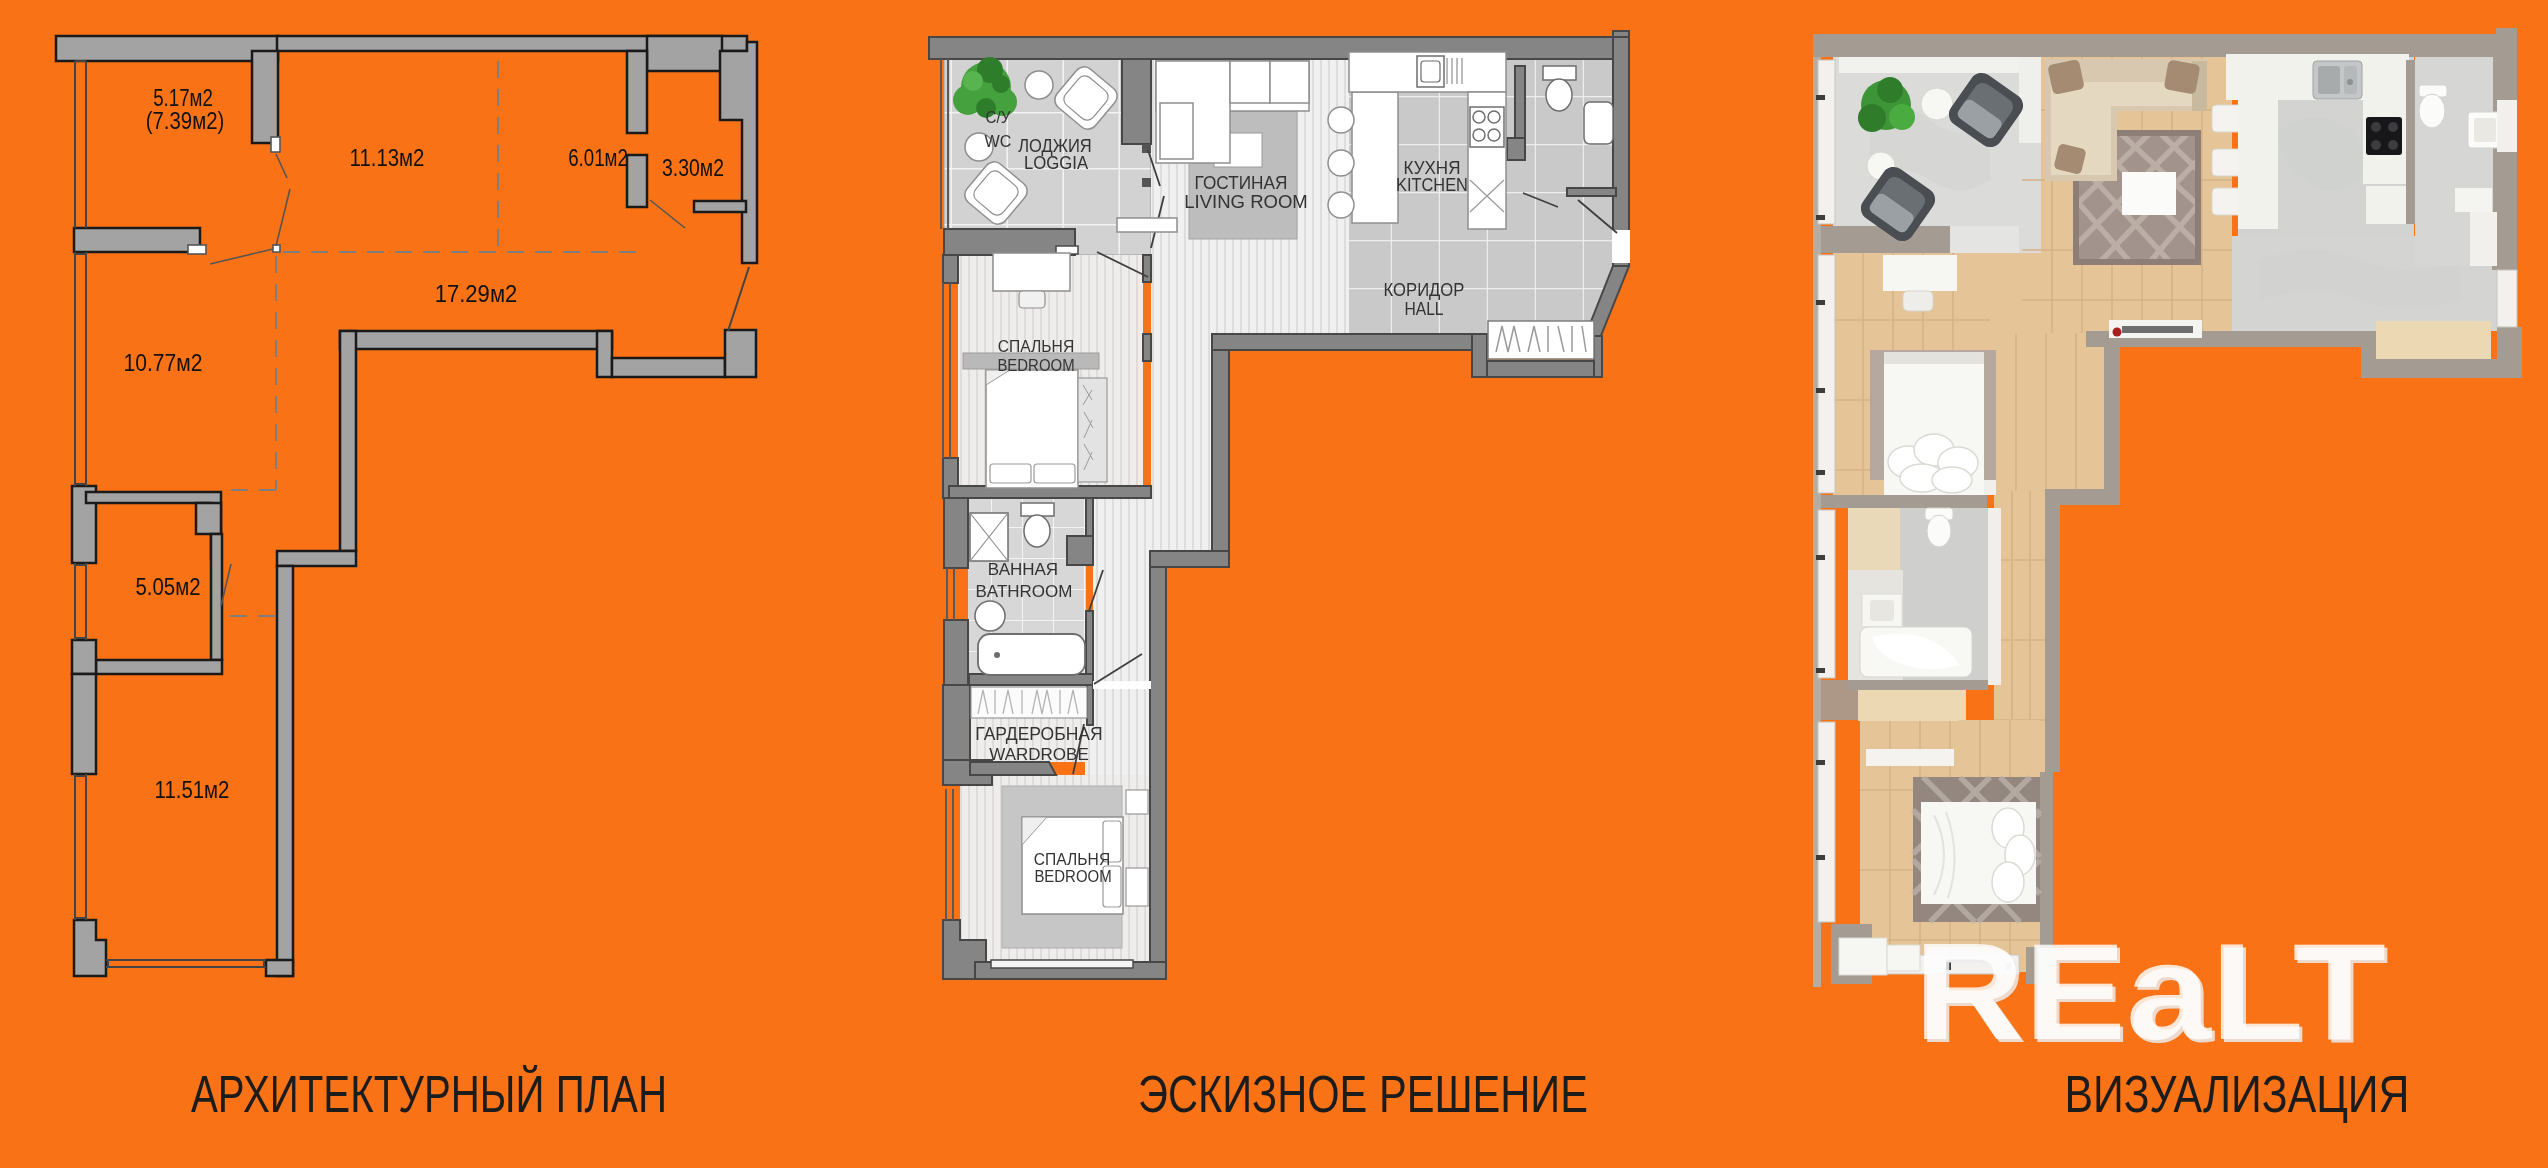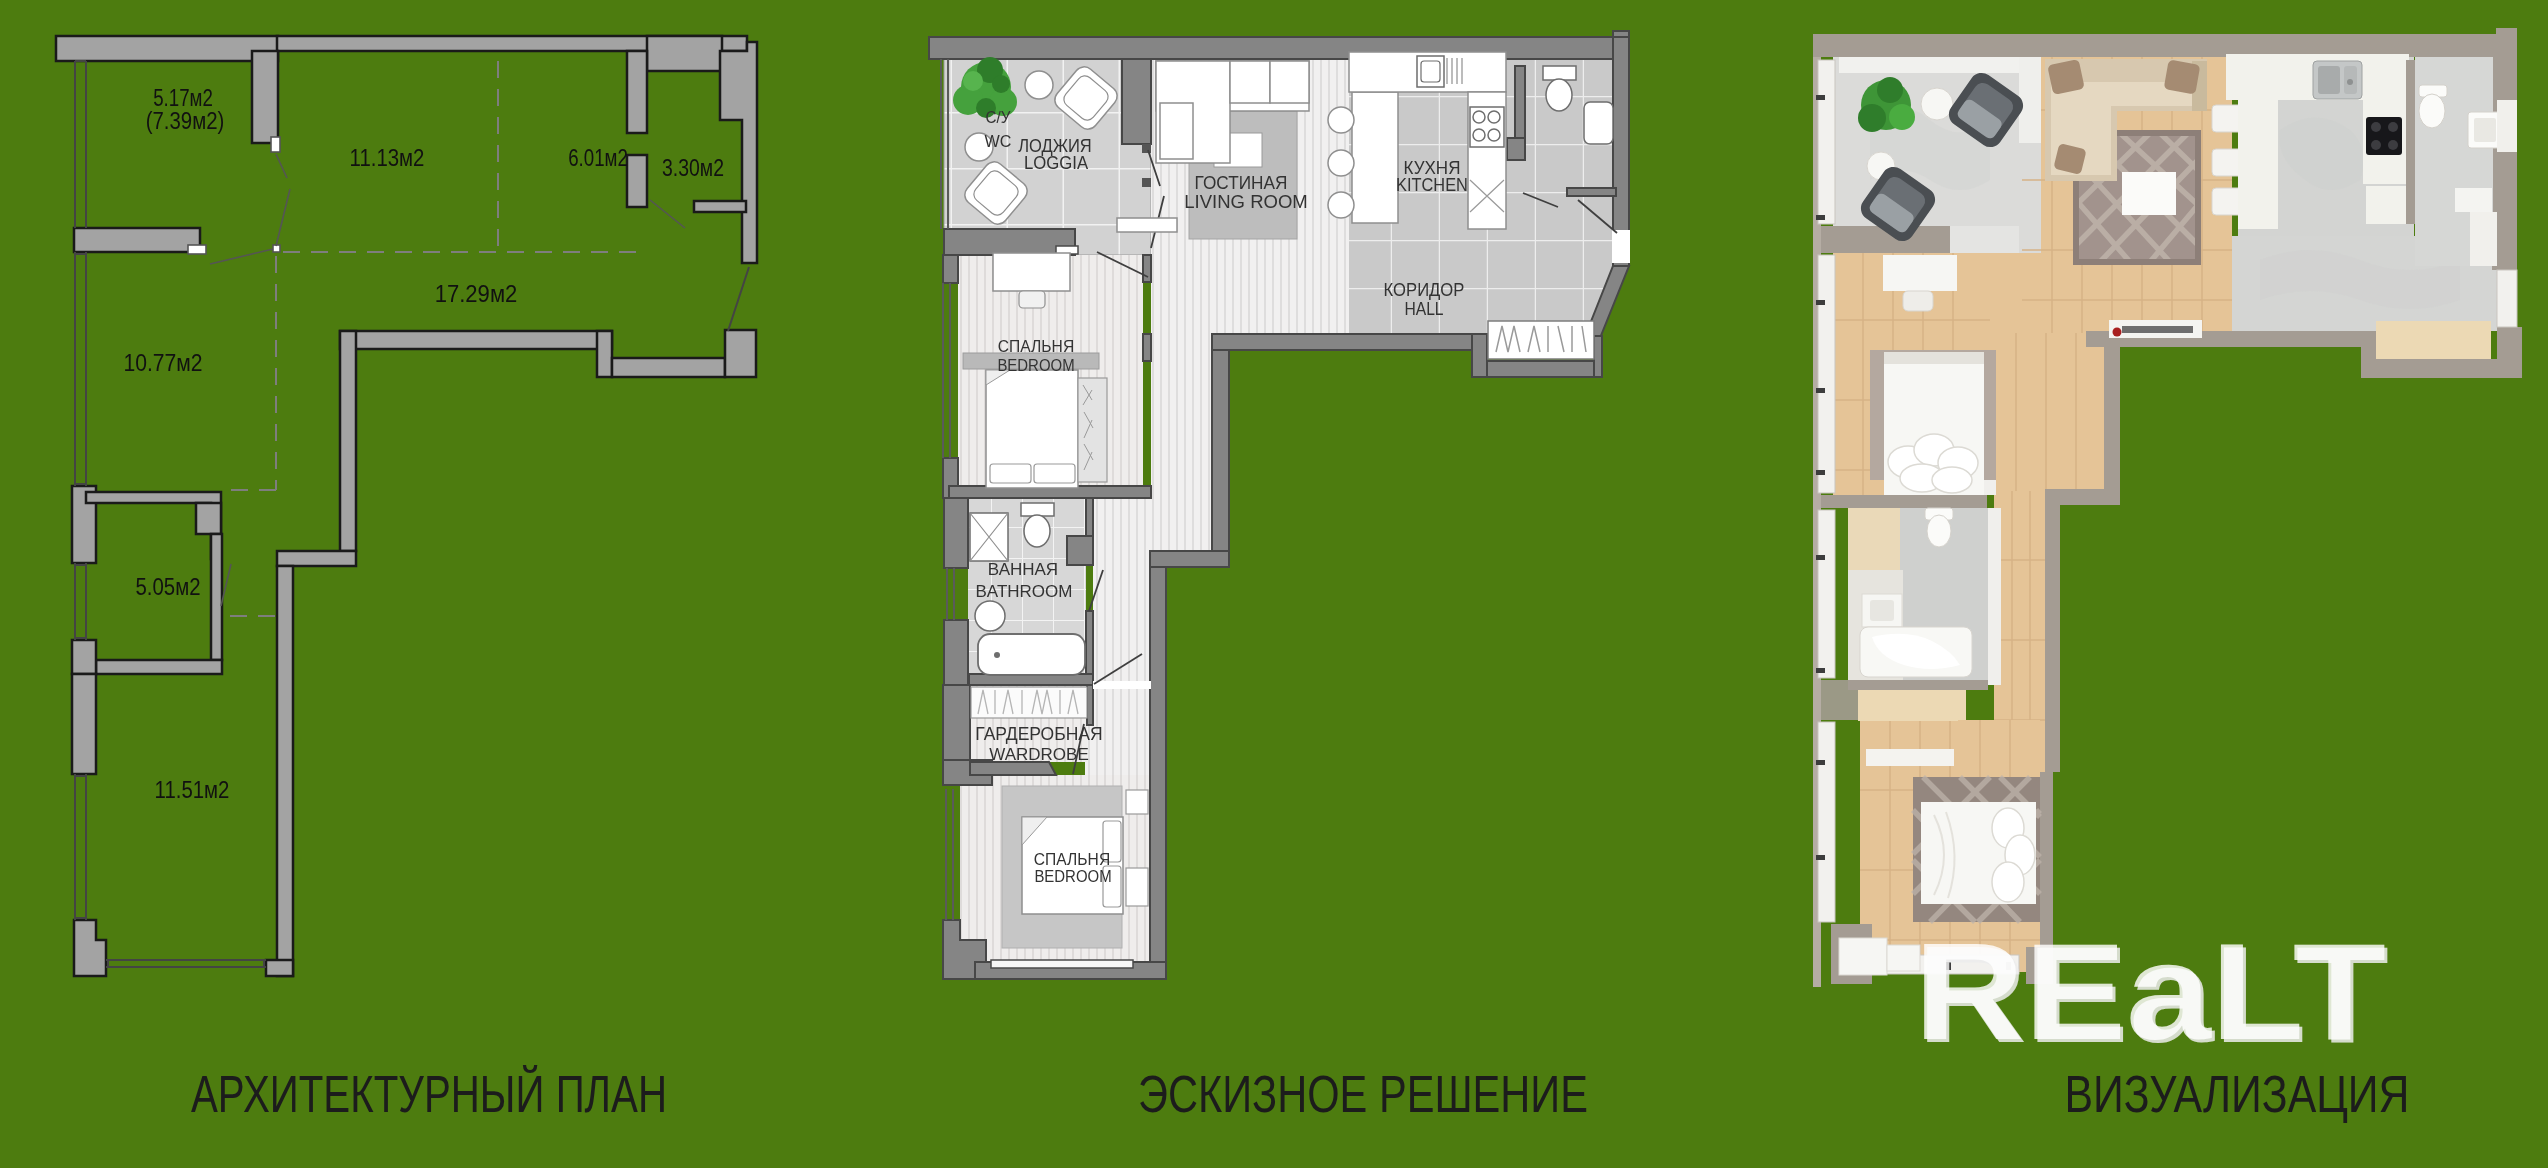--- a/index.html
+++ b/index.html
@@ -1,16 +1,16 @@
 <!DOCTYPE html>
 <html><head>
 <meta charset="utf-8">
 <style>
   html,body{margin:0;padding:0;background:#ffffff;}
-  #page{position:relative;width:2548px;height:1168px;background:#4d7c0f;overflow:hidden;
+  #page{position:relative;width:2548px;height:1168px;background:#f97316;overflow:hidden;
         font-family:"Liberation Sans", sans-serif;}
   svg{position:absolute;top:0;left:0;}
 </style>
 </head>
 <body>
 <div id="page">
 <svg width="2548" height="1168" viewBox="0 0 2548 1168">
 <defs>
   <pattern id="logTile" width="56" height="56" patternUnits="userSpaceOnUse">
     <rect width="56" height="56" fill="#d2d2d2"></rect>

